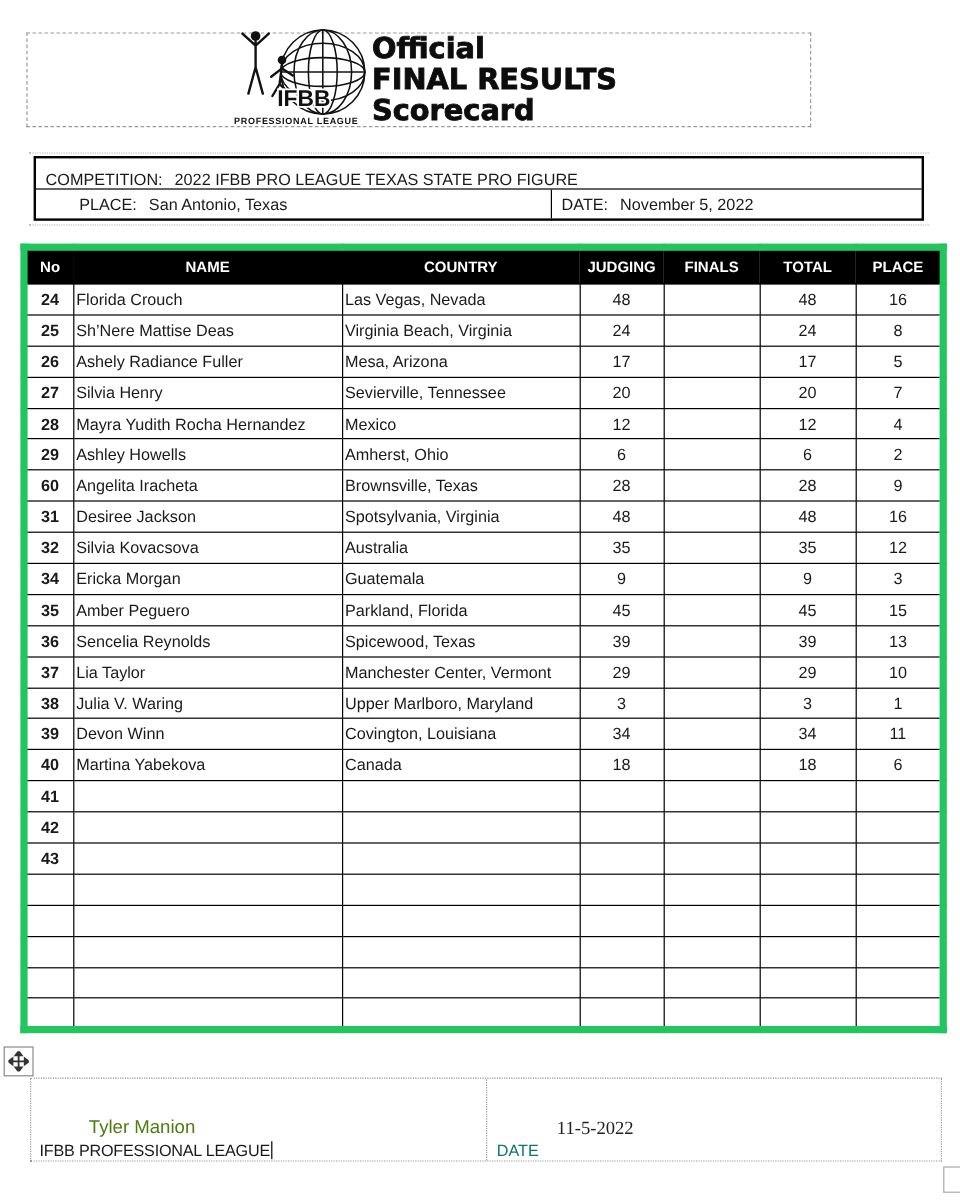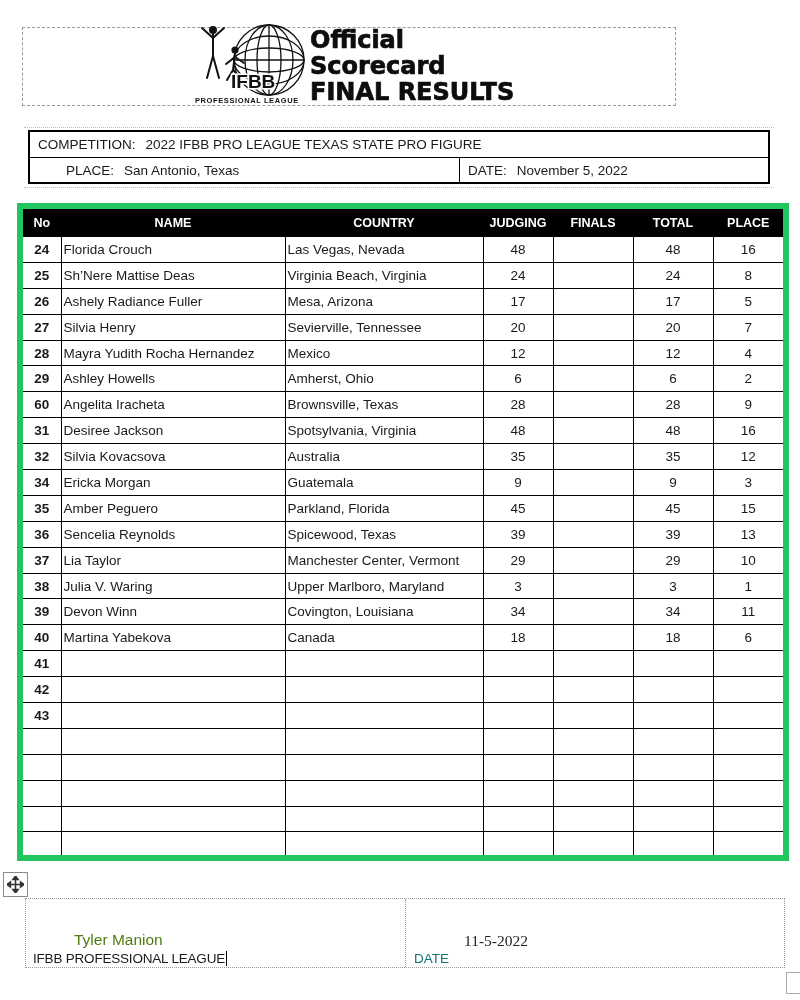--- a/index.html
+++ b/index.html
@@ -13,21 +13,21 @@
   .title-block{position:absolute;left:310px;top:27px;line-height:26px;
                font-family:"DejaVu Sans",sans-serif;font-weight:900;font-size:24px;
                letter-spacing:0px;color:#0d0d0d;-webkit-text-stroke:0.7px #0d0d0d;}
 
   
   .comp-dash-top{position:absolute;left:24px;top:127px;width:750px;border-top:1px dotted #bdbdbd;}
   .comp-dash-bottom{position:absolute;left:24px;top:187px;width:750px;border-top:1px dotted #bdbdbd;}
   .comp-box{position:absolute;left:28px;top:130px;width:742px;height:54px;
             border:2px solid #000;box-sizing:border-box;font-size:13.5px;}
   .comp-row1{height:26px;border-bottom:1.5px solid #000;box-sizing:border-box;
-             display:flex;align-items:center;padding-left:8px;}
+             display:flex;align-items:flex-end;padding-left:8px;}
   .comp-row2{height:24px;display:flex;padding-left:28px;}
   .comp-cell-place{width:402px;border-right:1.5px solid #000;box-sizing:border-box;
                    display:flex;align-items:center;padding-left:8px;}
   .comp-cell-date{flex:1;display:flex;align-items:center;padding-left:8px;}
   .comp-label{margin-right:10px;}
 
   
   table.results{position:absolute;left:17px;top:203px;width:766px;
                 border-collapse:collapse;table-layout:fixed;font-size:13.5px;}
   table.results,table.results td,table.results th{border:1px solid #000;}
@@ -88,22 +88,22 @@
       <circle cx="52" cy="30" r="3.6" fill="#111" stroke="none"></circle>
       <path d="M52 34 L50 50 M52 37 L43 44 M52 37 L61 43 M50 50 L44 60 M50 50 L58 58"></path>
     </g>
 
     <text x="48" y="68" font-family="Liberation Sans, sans-serif" font-size="19" font-weight="bold" fill="#111" stroke="#fff" stroke-width="3" paint-order="stroke">IFBB</text>
     <text x="12" y="83" font-family="Liberation Sans, sans-serif" font-size="7.5" font-weight="bold" letter-spacing="0.6" fill="#111" stroke="#fff" stroke-width="2" paint-order="stroke">PROFESSIONAL LEAGUE</text>
   </svg>
 
   <div class="title-block">
     <div>Official</div>
+    <div>FINAL RESULTS</div>
     <div>Scorecard</div>
-    <div>FINAL RESULTS</div>
   </div>
 
   <div class="comp-dash-top"></div>
   <div class="comp-box">
     <div class="comp-row1">
       <span class="comp-label">COMPETITION:</span>
       <span>2022 IFBB PRO LEAGUE TEXAS STATE PRO FIGURE</span>
     </div>
     <div class="comp-row2">
       <div class="comp-cell-place">

